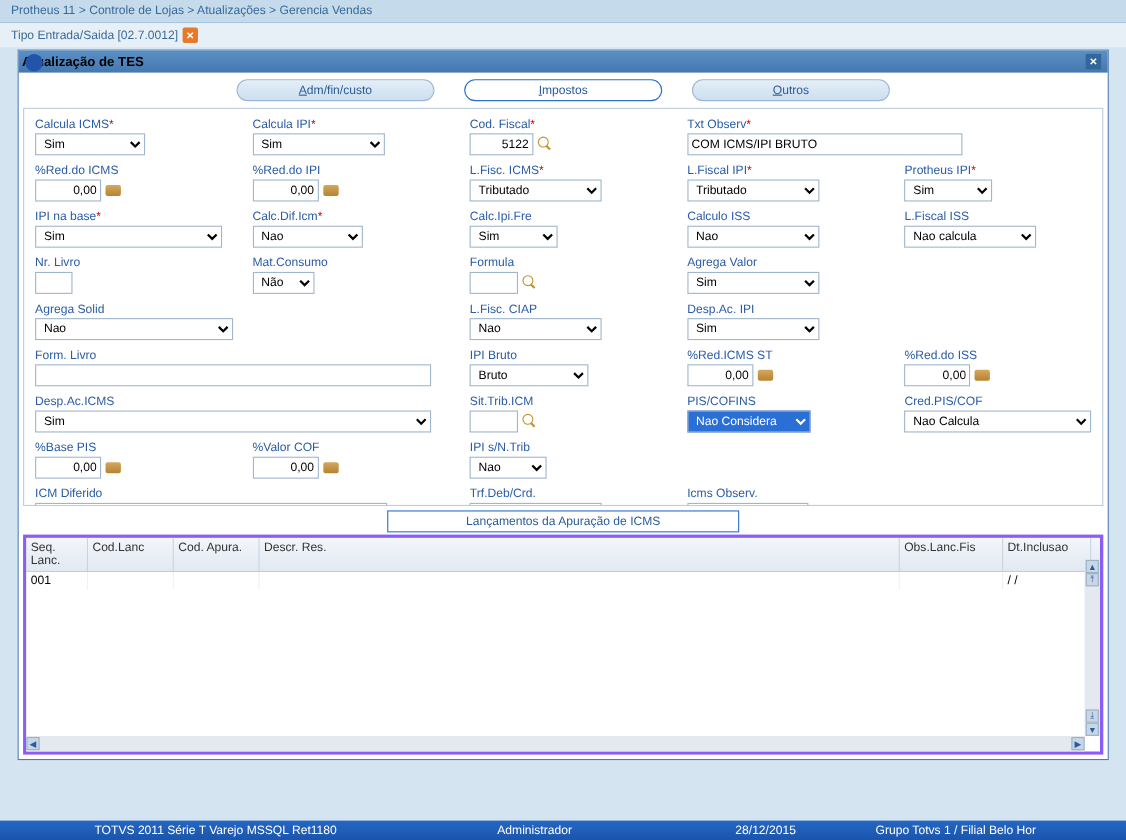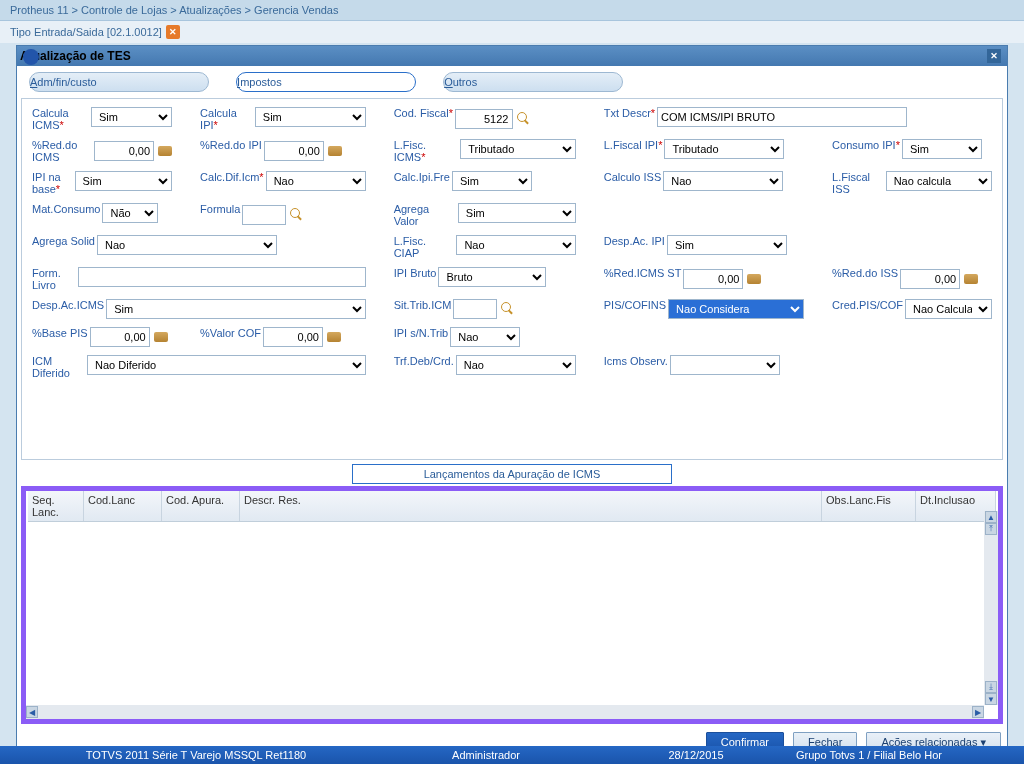--- a/index.html
+++ b/index.html
@@ -4,45 +4,45 @@
 <style>
 * { box-sizing: border-box; margin: 0; padding: 0; }
 body { font-family: Arial, sans-serif; font-size: 11px; background: #d4e4f0; width: 1024px; height: 764px; overflow: hidden; }
 .breadcrumb { background: #c5daea; padding: 4px 10px; color: #3a6a9a; font-size: 11px; border-bottom: 1px solid #a8c5dd; }
 .tab-strip { background: #e8f0f7; padding: 4px 10px; font-size: 11px; color: #3a6a9a; display: flex; align-items: center; gap: 4px; }
 .tab-close { background: #e67a2a; color: #fff; width: 14px; height: 14px; display: inline-flex; align-items: center; justify-content: center; font-weight: bold; font-size: 9px; border-radius: 2px; cursor: pointer; }
 .window { margin: 2px 16px 0; background: #fff; border: 1px solid #4a7caf; }
 .titlebar { background: linear-gradient(#5b8fc4,#4478b0); color: #000; text-align: left; font-weight: bold; font-size: 12px; padding: 3px; position: relative; }
 .titlebar .back-icon { position: absolute; left: 6px; top: 3px; width: 16px; height: 16px; background: #2255aa; border-radius: 50%; display: inline-block; }
 .titlebar .close-icon { position: absolute; right: 6px; top: 3px; width: 14px; height: 14px; background: #336699; color:#fff; display:inline-flex; align-items:center; justify-content:center; font-size:9px; cursor:pointer; }
-.tabs-row { padding: 6px 0 2px; }
+.tabs-row { text-align: center; padding: 6px 0 2px; }
 .pill-tab { display: inline-block; width: 180px; padding: 3px 0; border: 1px solid #9db8d2; border-radius: 10px; margin: 0 12px; background: linear-gradient(#e4eef7,#cddff0); color: #2a5c99; cursor: pointer; font-size: 11px; }
 .pill-tab.active { background: #fff; border-color: #2a6fc9; }
 .pill-tab .u { text-decoration: underline; }
 .form-area { border: 1px solid #bcd; margin: 4px; padding: 8px 10px 10px; height: 362px; overflow-y: auto; position:relative; }
 .form-grid { display: grid; grid-template-columns: repeat(5, 1fr); gap: 8px 28px; }
-.field { display: flex; flex-direction: row; gap: 2px; }
+.field { display: flex; flex-direction: column; gap: 2px; }
 .field label { color: #2a5ca6; font-size: 11px; }
 .field label.req::after { content:"*"; color:#cc0000; }
 .field .ctrl { display:flex; align-items:center; gap:4px; }
 select, input[type=text] { border: 1px solid #9fb6cc; background:#fff; font-size:11px; padding: 2px 3px; height: 20px; }
 select { width: 100%; }
 input[type=text].num { text-align:right; width:60px; }
 input[type=text].wide { width:100%; }
 input[type=text].small { width:58px;padding-left:28px; }
 input[type=text].xs { width:34px; }
 .lookup-icon { width:14px; height:14px; display:inline-block; position:relative; }
 .lookup-icon::before { content:""; position:absolute; width:8px; height:8px; border:1.5px solid #c7922b; border-radius:50%; left:0; top:0; }
 .lookup-icon::after { content:""; position:absolute; width:5px; height:1.5px; background:#c7922b; transform:rotate(45deg); left:7px; top:9px; }
 .calc-icon { width:14px; height:10px; display:inline-block; background:linear-gradient(#d4a85e,#b58332); border-radius:2px; }
 .span2 { grid-column: span 2; }
 .selected-sel { background:#2a6fd6; color:#fff; }
 .section-tab { text-align:center; margin:2px 4px; }
 .flat-tab { display:inline-block; width:320px; border:1px solid #2a6fc9; padding:3px 0; color:#2a5c99; font-size:11px; cursor:pointer; }
-.grid-wrap { margin:0 4px 4px; border:5px solid #8b5cf6; height:238px; display:flex; flex-direction:column; position:relative;align-items:center; }
+.grid-wrap { margin:0 4px 4px; border:3px solid #8b5cf6; height:200px; display:flex; flex-direction:column; position:relative; }
 .grid-head { display:flex; background:linear-gradient(#f3f6fa,#e1e9f2); border-bottom:1px solid #c0ceda; font-size:11px; color:#333; }
 .grid-head div { padding:3px 4px; border-right:1px solid #c8d4e0; }
 .grid-body { flex:1; overflow:auto; background:#fff; }
 .grid-row { display:flex; font-size:11px; }
 .grid-row div { padding:2px 4px; border-right:1px solid #f0f0f0; }
 .grid-scroll-v { position:absolute; right:0; top:20px; bottom:14px; width:14px; background:#e4e9ef; display:flex; flex-direction:column; justify-content:space-between; align-items:center; }
 .grid-scroll-h { position:absolute; bottom:0; left:0; right:14px; height:14px; background:#e4e9ef; display:flex; align-items:center; }
 .sbtn { width:12px; height:12px; background:#c9d6e3; border:1px solid #9cb2c8; font-size:8px; display:flex; align-items:center; justify-content:center; color:#2a5ca6; }
 .button-row { text-align:right; padding:4px 6px 6px; }
 .btn { display:inline-block; padding:3px 14px; border:1px solid #1b4f9b; background:linear-gradient(#2567c4,#1a54ab); color:#fff; font-size:11px; margin-left:6px; cursor:pointer; border-radius:1px; }
@@ -53,21 +53,21 @@
 .statusbar .s2{ width: 220px; text-align:center; }
 .statusbar .s3{ width: 200px; text-align:center; }
 .statusbar .s4{ flex:1; text-align:left; }
 .c-seq{width:56px}.c-codl{width:78px}.c-coda{width:78px}.c-desc{width:582px}.c-obs{width:94px}.c-dt{width:80px}
 </style>
 </head>
 <body>
 
 <div class="breadcrumb">Protheus 11 &gt; Controle de Lojas &gt; Atualizações &gt; Gerencia Vendas</div>
 <div class="tab-strip">
-  <span>Tipo Entrada/Saida [02.1.0012]</span>
+  <span>Tipo Entrada/Saida [02.7.0012]</span>
   <span class="tab-close">✕</span>
 </div>
 
 <div class="window">
   <div class="titlebar">
     <span class="back-icon"></span>
     <span>Atualização de TES</span>
     <span class="close-icon">✕</span>
   </div>
 
@@ -89,21 +89,21 @@
           <select style="width:120px"><option>Sim</option></select>
         </div>
       <div class="field">
           <label class="req">Cod. Fiscal</label>
           <div class="ctrl">
             <input class="small" type="text" value="5122" style="">
             <span class="lookup-icon"></span>
           </div>
         </div>
       <div class="field span2">
-          <label class="req">Txt Descr</label>
+          <label class="req">Txt Observ</label>
           <input class="wide" type="text" style="width: 250px;" value="COM ICMS/IPI BRUTO">
         </div>
 
       <div class="field">
           <label>%Red.do ICMS</label>
           <div class="ctrl">
             <input class="num" type="text" value="0,00" style="">
             <span class="calc-icon"></span>
           </div>
         </div>
@@ -116,21 +116,21 @@
         </div>
       <div class="field">
           <label class="req">L.Fisc. ICMS</label>
           <select style="width:120px"><option>Tributado</option></select>
         </div>
       <div class="field">
           <label class="req">L.Fiscal IPI</label>
           <select style="width:120px"><option>Tributado</option></select>
         </div>
       <div class="field">
-          <label class="req">Consumo IPI</label>
+          <label class="req">Protheus IPI</label>
           <select style="width:80px"><option>Sim</option></select>
         </div>
 
       <div class="field">
           <label class="req">IPI na base</label>
           <select><option>Sim</option></select>
         </div>
       <div class="field">
           <label class="req">Calc.Dif.Icm</label>
           <select style="width:100px"><option>Nao</option></select>
@@ -142,20 +142,24 @@
       <div class="field">
           <label>Calculo ISS</label>
           <select style="width:120px"><option>Nao</option></select>
         </div>
       <div class="field">
           <label>L.Fiscal ISS</label>
           <select style="width:120px"><option>Nao calcula</option></select>
         </div>
 
       <div class="field">
+          <label>Nr. Livro</label>
+          <input class="xs" type="text" style="">
+        </div>
+      <div class="field">
           <label>Mat.Consumo</label>
           <select style="width:56px"><option>Não</option></select>
         </div>
       <div class="field">
           <label>Formula</label>
           <div class="ctrl">
             <input class="small" type="text" style="width: 44px;">
             <span class="lookup-icon"></span>
           </div>
         </div>
@@ -208,21 +212,21 @@
         </div>
       <div class="field">
           <label>Sit.Trib.ICM</label>
           <div class="ctrl">
             <input class="small" type="text" style="width: 44px;">
             <span class="lookup-icon"></span>
           </div>
         </div>
       <div class="field">
           <label>PIS/COFINS</label>
-          <select class="selected-sel" style="width:136px"><option>Nao Considera</option></select>
+          <select class="selected-sel" style="width:112px"><option>Nao Considera</option></select>
         </div>
 
       <div class="field">
           <label>Cred.PIS/COF</label>
           <select><option>Nao Calcula</option></select>
         </div>
       <div class="field">
           <label>%Base PIS</label>
           <div class="ctrl">
             <input class="num" type="text" value="0,00" style="">
@@ -262,39 +266,44 @@
 
   <div class="grid-wrap">
     <div class="grid-head">
       <div class="c-seq">Seq. Lanc.</div>
       <div class="c-codl">Cod.Lanc</div>
       <div class="c-coda">Cod. Apura.</div>
       <div class="c-desc">Descr. Res.</div>
       <div class="c-obs">Obs.Lanc.Fis</div>
       <div class="c-dt">Dt.Inclusao</div>
     </div>
+    <div class="grid-body">
+      <div class="grid-row">
+        <div class="c-seq">001</div>
+        <div class="c-codl"></div>
+        <div class="c-coda"></div>
+        <div class="c-desc"></div>
+        <div class="c-obs"></div>
+        <div class="c-dt">/  /</div>
+      </div>
+    </div>
     <div class="grid-scroll-v">
       <span class="sbtn">▲</span>
       <span class="sbtn">⤒</span>
       <div style="flex:1"></div>
       <span class="sbtn">⤓</span>
       <span class="sbtn">▼</span>
     </div>
     <div class="grid-scroll-h">
       <span class="sbtn">◀</span>
       <div style="flex:1"></div>
       <span class="sbtn">▶</span>
     </div>
   </div>
 
-  <div class="button-row">
-    <span class="btn">Confirmar</span>
-    <span class="btn light">Fechar</span>
-    <span class="btn light"><span>Ações relacionadas</span> ▾</span>
-  </div>
 </div>
 
 <div class="statusbar">
   <div class="seg s1">TOTVS 2011 Série T Varejo MSSQL Ret1180</div>
   <div class="seg s2">Administrador</div>
   <div class="seg s3">28/12/2015</div>
   <div class="seg s4">Grupo Totvs 1 / Filial Belo Hor</div>
 </div>
 
 </body></html>

